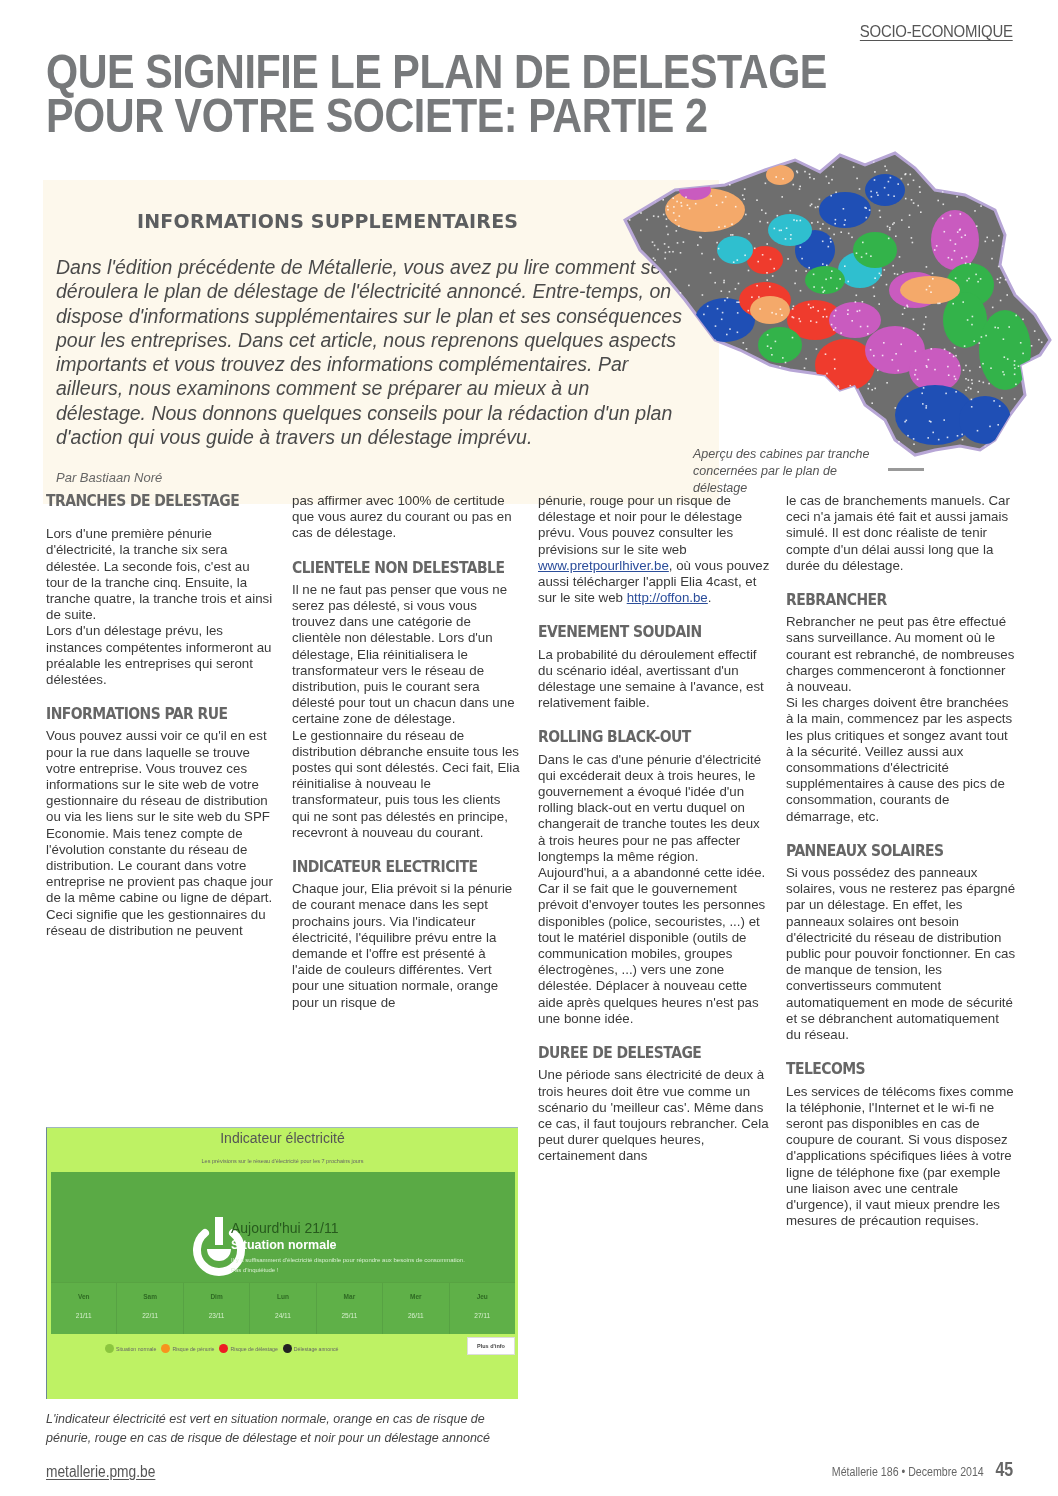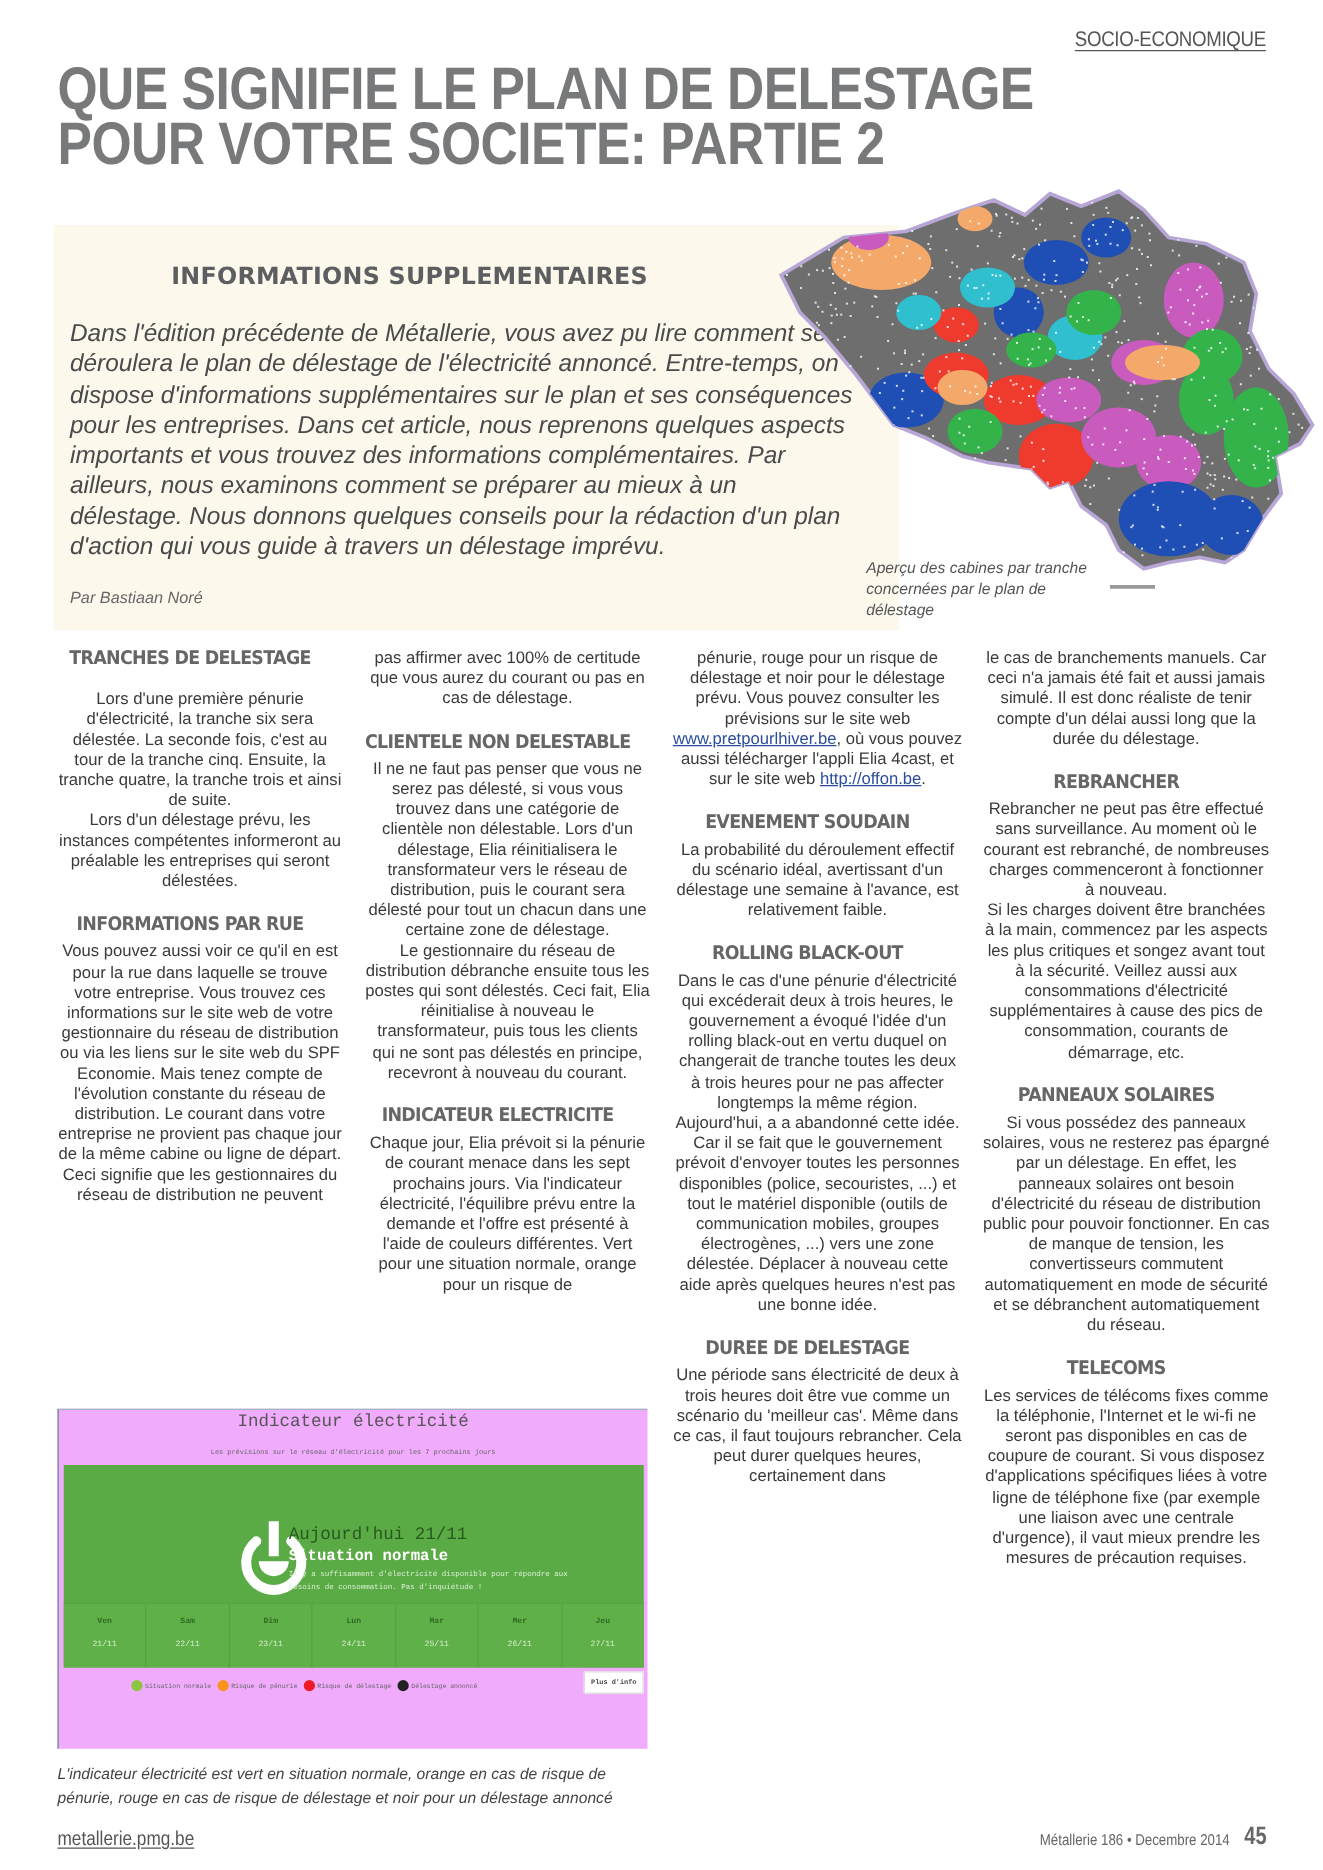--- a/index.html
+++ b/index.html
@@ -41,42 +41,42 @@
     }
 
     .map-wrap { position: absolute; left: 615px; top: 150px; width: 443px; height: 345px; }
     .map-caption {
       position: absolute; left: 693px; top: 446px; width: 190px;
       font-style: italic; font-size: 12.5px; line-height: 17px; color: #555;
     }
     .map-scale { position: absolute; left: 888px; top: 468px; width: 36px; height: 3px; background: #999; }
 
     .col {
-      position: absolute; top: 518px;
-      font-family: "Liberation Sans", sans-serif; font-size: 13.3px; line-height: 16.2px; color: #3a3a3a; text-align: center;
+      position: absolute; top: 493px;
+      font-family: "Liberation Sans", sans-serif; font-size: 13.3px; line-height: 16.2px; color: #3a3a3a;
     }
     .col h3 {
       font-family: "DejaVu Sans", sans-serif; font-weight: bold; font-size: 15px; color: #666;
       letter-spacing: -0.6px; margin-bottom: 6px; margin-top: 0;
       transform: scaleX(0.93); transform-origin: left;
       white-space: nowrap;
     }
     .col p { margin-bottom: 0; }
     .col .gap { height: 18px; }
     .col a { color: #2b4d9a; text-decoration: underline; }
 
     .c1 { left: 46px; width: 228px; }
     .c2 { left: 292px; width: 228px; }
     .c3 { left: 538px; width: 232px; }
     .c4 { left: 786px; width: 230px; }
 
     .indicator {
       position: absolute; left: 46px; top: 1127px; width: 472px; height: 272px;
-      background: #f0abfc; border-left: 1px solid #6b8894; border-top: 1px solid #9fb5bf;
-      font-family: Liberation Mono, monospace;
+      background: #bef264; border-left: 1px solid #6b8894; border-top: 1px solid #9fb5bf;
+      font-family: Liberation Sans, sans-serif;
     }
     .ind-title { position: absolute; top: 2px; left: 0; width: 100%; text-align: center; font-size: 14px; color: #555; }
     .ind-sub { position: absolute; top: 30px; left: 0; width: 100%; text-align: center; font-size: 5.5px; color: #666; }
     .ind-panel { position: absolute; left: 4px; top: 44px; width: 464px; height: 162px; background: #5aaa45; }
     .ind-power { position: absolute; left: 137px; top: 43px; width: 62px; height: 62px; }
     .ind-today { position: absolute; left: 180px; top: 48px; font-size: 14px; color: #275a1d; }
     .ind-status { position: absolute; left: 180px; top: 66px; font-size: 12.5px; font-weight: bold; color: #ffffff; }
     .ind-desc { position: absolute; left: 180px; top: 83px; width: 240px; font-size: 6px; line-height: 10px; color: #d9efd2; }
     .ind-days { position: absolute; left: 0; top: 110px; width: 100%; height: 52px; display: flex; background: #5fb048; border-top: 1px solid #58a342; }
     .ind-day { flex: 1; text-align: center; padding-top: 10px; border-right: 1px solid #57a243; }

